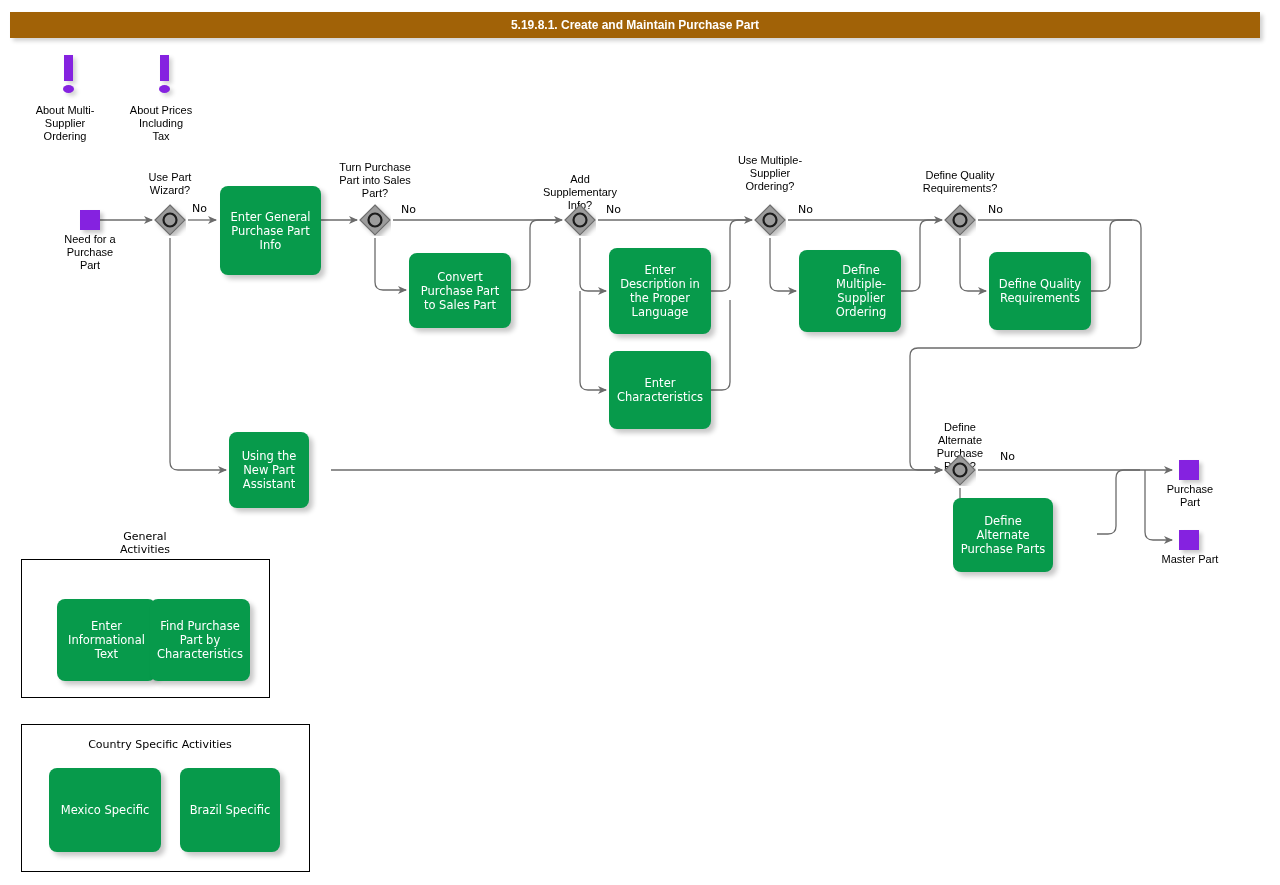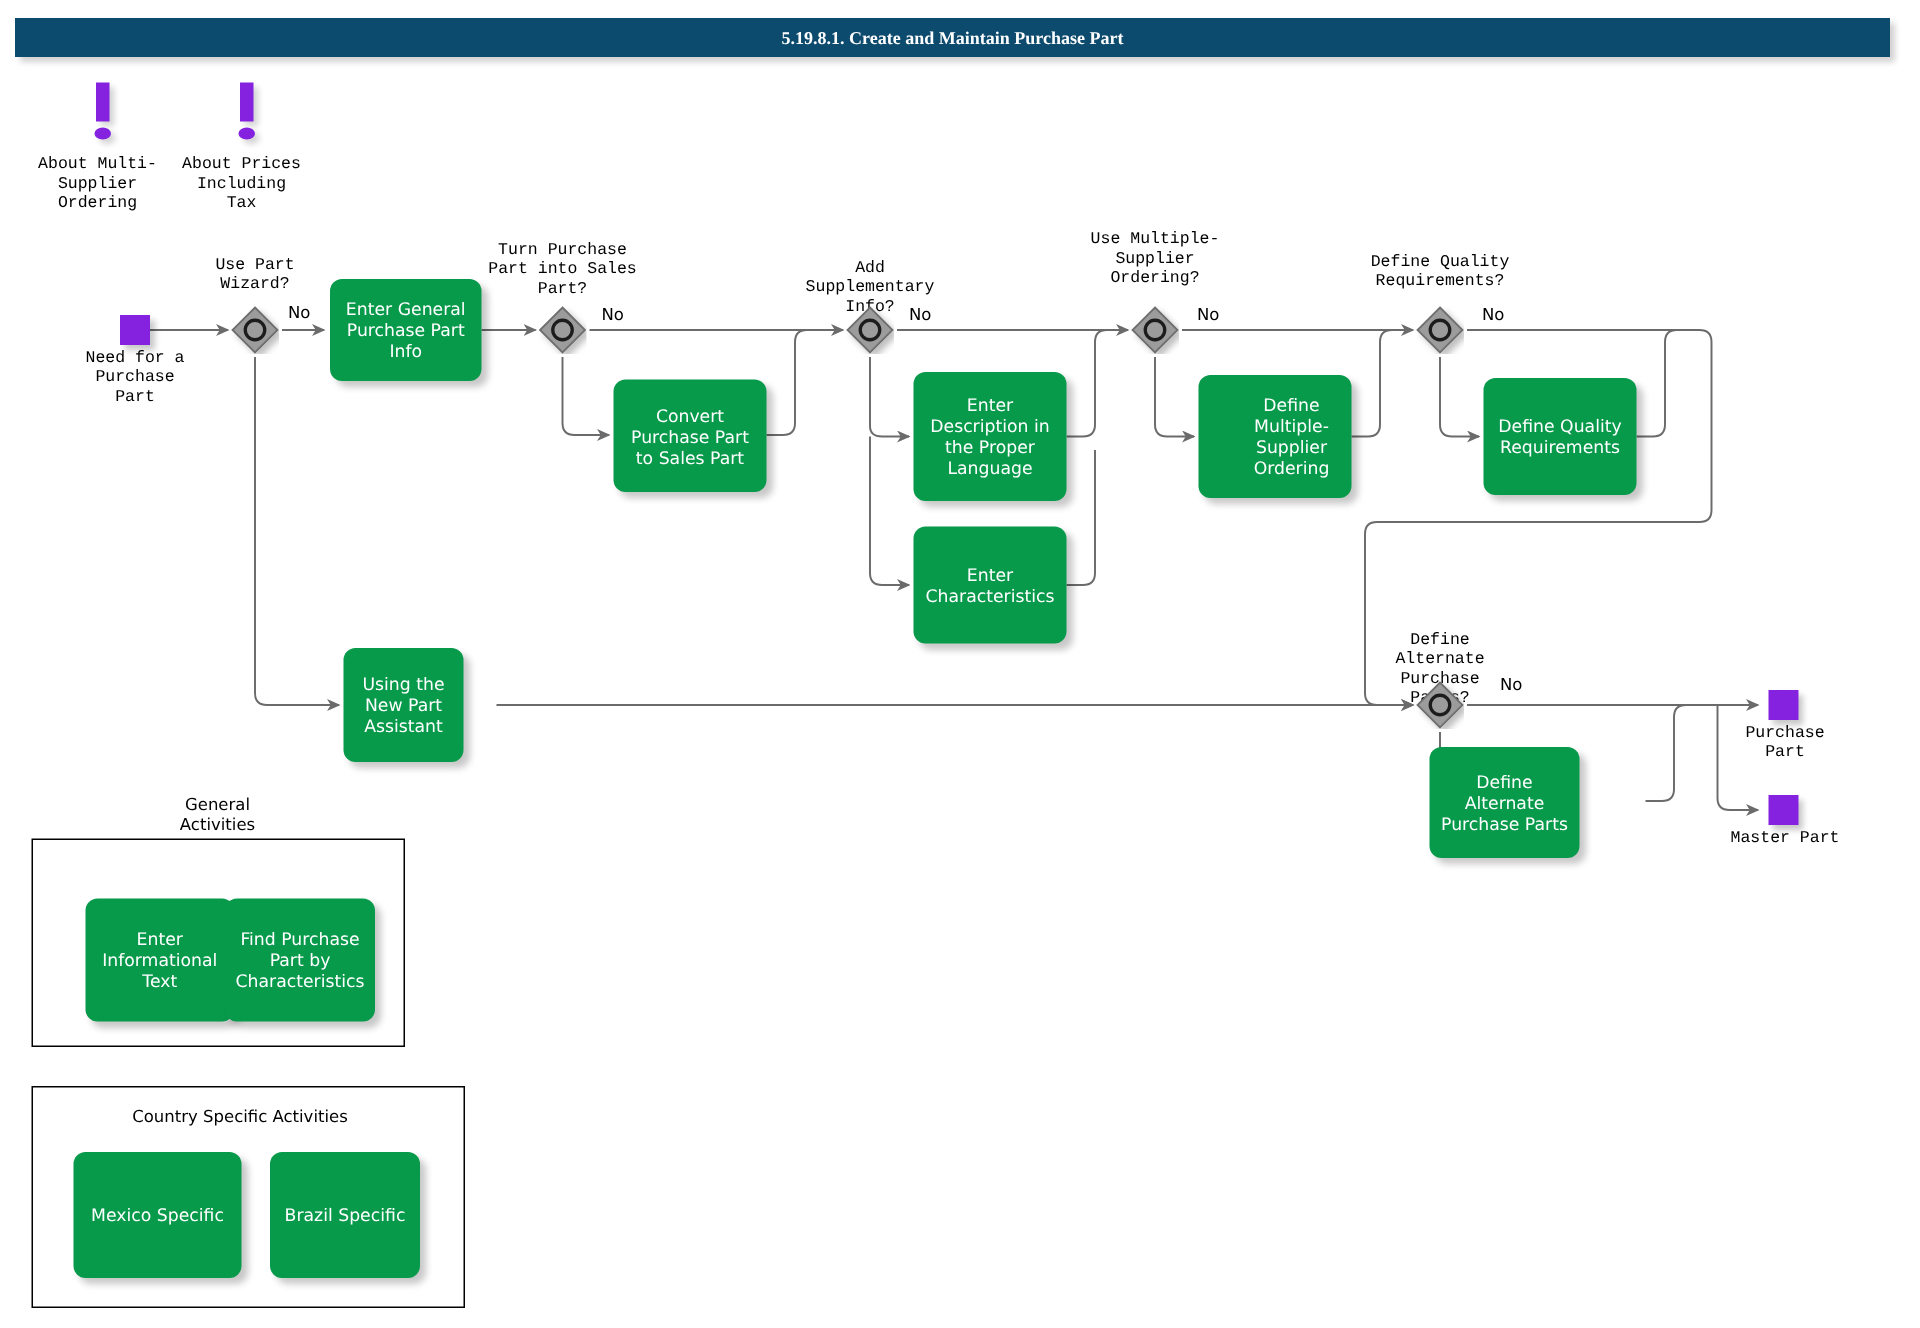--- a/index.html
+++ b/index.html
@@ -19,29 +19,29 @@
     left: 0; top: 0;
     width: 1280px;
     height: 885px;
   }
   .title-bar {
     position: absolute;
     left: 10px;
     top: 12px;
     width: 1250px;
     height: 26px;
-    background: #0c4a6e;
+    background: #a16207;
     color: #ffffff;
     font-size: 12px;
     font-weight: bold;
     display: flex;
     align-items: center;
     justify-content: center;
     letter-spacing: 0px;
-    font-family: Liberation Serif, serif;
+    font-family: Liberation Sans, sans-serif;
     box-shadow: 3px 3px 4px rgba(0,0,0,0.18);
   }
   .node {
     position: absolute;
     box-sizing: border-box;
   }
   .task {
     background: #079a4b;
     border-radius: 8px;
     color: #ffffff;
@@ -64,21 +64,21 @@
   .gateway {
     width: 32px;
     height: 32px;
   }
   .caption {
     position: absolute;
     font-size: 11px;
     line-height: 13px;
     color: #000000;
     text-align: center;
-    font-family: Liberation Mono, monospace;
+    font-family: Liberation Sans, sans-serif;
     white-space: pre-line;
   }
   .edge-label {
     position: absolute;
     font-size: 11px;
     color: #000000;
     font-family: "DejaVu Sans", sans-serif;
   }
   .group-box {
     position: absolute;
@@ -248,21 +248,21 @@
 <div class="caption" style="left:905px; top:421px; width:110px;">Define
 Alternate
 Purchase
 Parts?</div>
 <svg class="node gateway" style="left:944px; top:454px;" viewBox="0 0 32 32" xmlns="http://www.w3.org/2000/svg">
   <polygon points="16,1 31,16 16,31 1,16" fill="#9c9c9c" stroke="#6e6e6e" stroke-width="1.2" filter="url(#softshadow)"></polygon>
   <circle cx="16" cy="16" r="6.5" fill="#9c9c9c" stroke="#1c1c1c" stroke-width="2.2"></circle>
 </svg>
 <div class="edge-label" style="left:1000px; top:450px;">No</div>
 
-<div class="node task" style="left:220px; top:186px; width:101px; height:68px;">Enter General
+<div class="node task" style="left:220px; top:186px; width:101px; height:89px;">Enter General
 Purchase Part
 Info</div>
 <div class="node task" style="left:409px; top:253px; width:102px; height:75px;">Convert
 Purchase Part to
 Sales Part</div>
 <div class="node task" style="left:609px; top:248px; width:102px; height:86px;">Enter
 Description in
 the Proper
 Language</div>
 <div class="node task" style="left:609px; top:351px; width:102px; height:78px;">Enter

